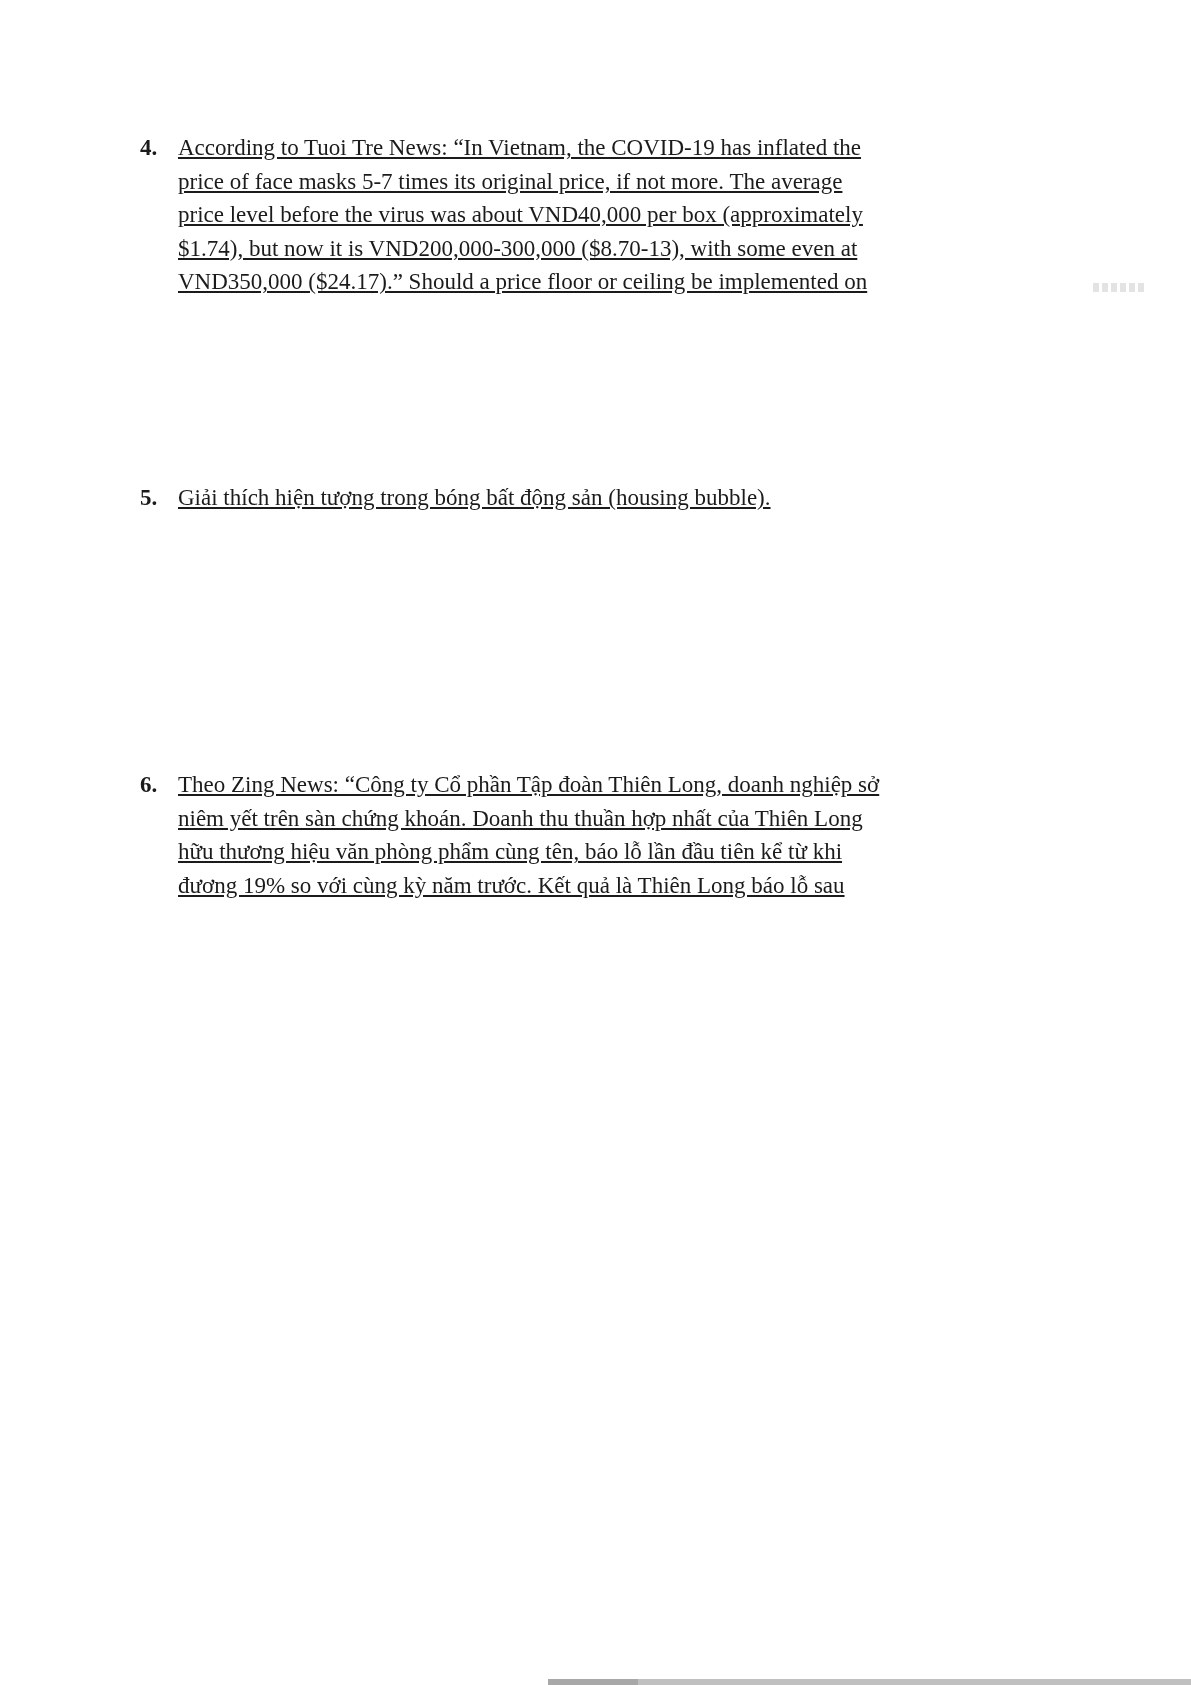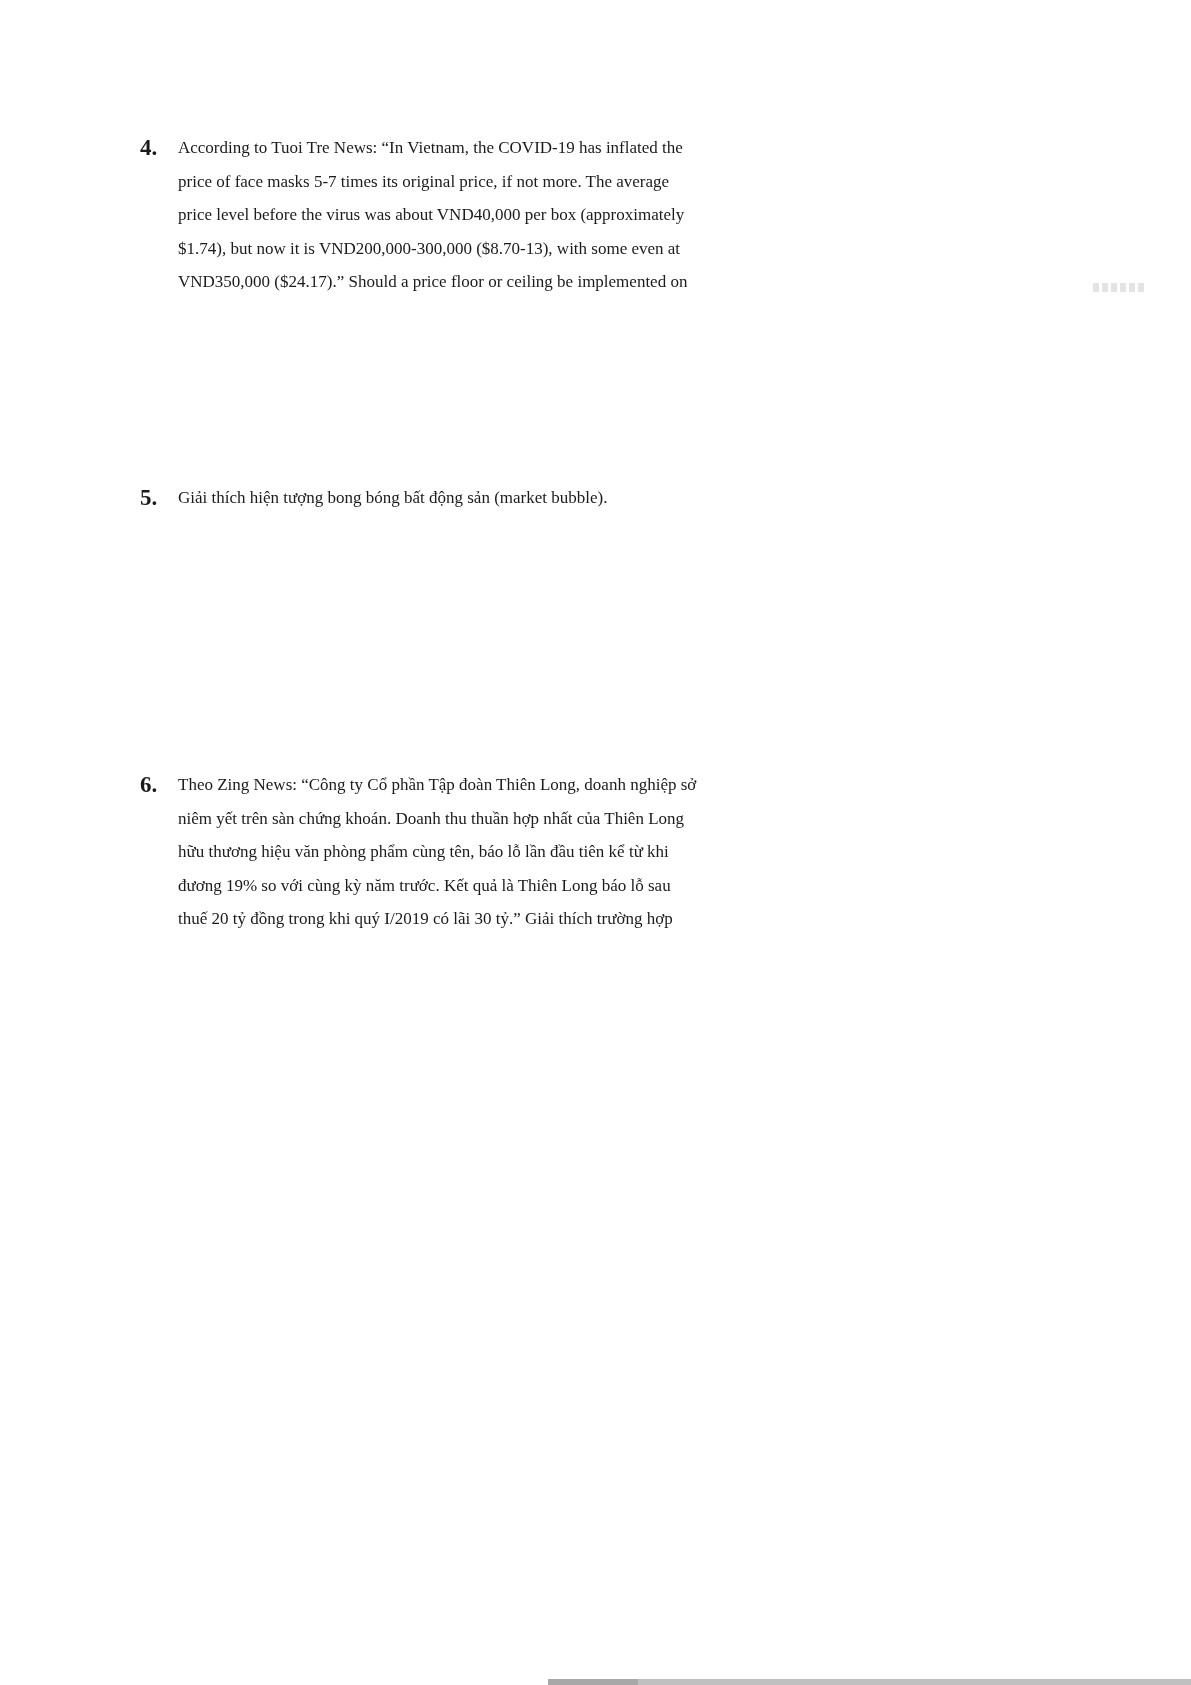--- a/index.html
+++ b/index.html
@@ -30,23 +30,24 @@
     top: 0;
     font-weight: bold;
     font-size: 23px;
     line-height: 33.6px;
   }
   .qlines {
     margin-left: 38px;
     width: 792px;
   }
   .qline {
-    font-size: 17px;
+    font-size: 23px;
     line-height: 33.6px;
     white-space: nowrap;
+    text-decoration: underline;
   }
   .faint-artifact {
     position: absolute;
     top: 283px;
     left: 1093px;
     width: 52px;
     height: 9px;
     background: repeating-linear-gradient(
       to right,
       #dcdcdc 0px, #dcdcdc 6px,
@@ -83,32 +84,31 @@
       <div class="qline">price of face masks 5-7 times its original price, if not more. The average</div>
       <div class="qline">price level before the virus was about VND40,000 per box (approximately</div>
       <div class="qline">$1.74), but now it is VND200,000-300,000 ($8.70-13), with some even at</div>
       <div class="qline">VND350,000 ($24.17).” Should a price floor or ceiling be implemented on</div>
     </div>
   </div>
 
   <div class="question q5">
     <span class="qnum">5.</span>
     <div class="qlines">
-      <div class="qline">Giải thích hiện tượng bong bóng bất động sản (market bubble).</div>
+      <div class="qline">Giải thích hiện tượng trong bóng bất động sản (housing bubble).</div>
     </div>
   </div>
 
   <div class="question q6">
     <span class="qnum">6.</span>
     <div class="qlines">
       <div class="qline">Theo Zing News: “Công ty Cổ phần Tập đoàn Thiên Long, doanh nghiệp sở</div>
       <div class="qline">niêm yết trên sàn chứng khoán. Doanh thu thuần hợp nhất của Thiên Long</div>
       <div class="qline">hữu thương hiệu văn phòng phẩm cùng tên, báo lỗ lần đầu tiên kể từ khi</div>
       <div class="qline">đương 19% so với cùng kỳ năm trước. Kết quả là Thiên Long báo lỗ sau</div>
-      <div class="qline">thuế 20 tỷ đồng trong khi quý I/2019 có lãi 30 tỷ.” Giải thích trường hợp</div>
     </div>
   </div>
 
   <div class="faint-artifact"></div>
 
   <div class="bottom-bar">
     <div class="bottom-bar-dark-seg"></div>
   </div>
 
 </div>

